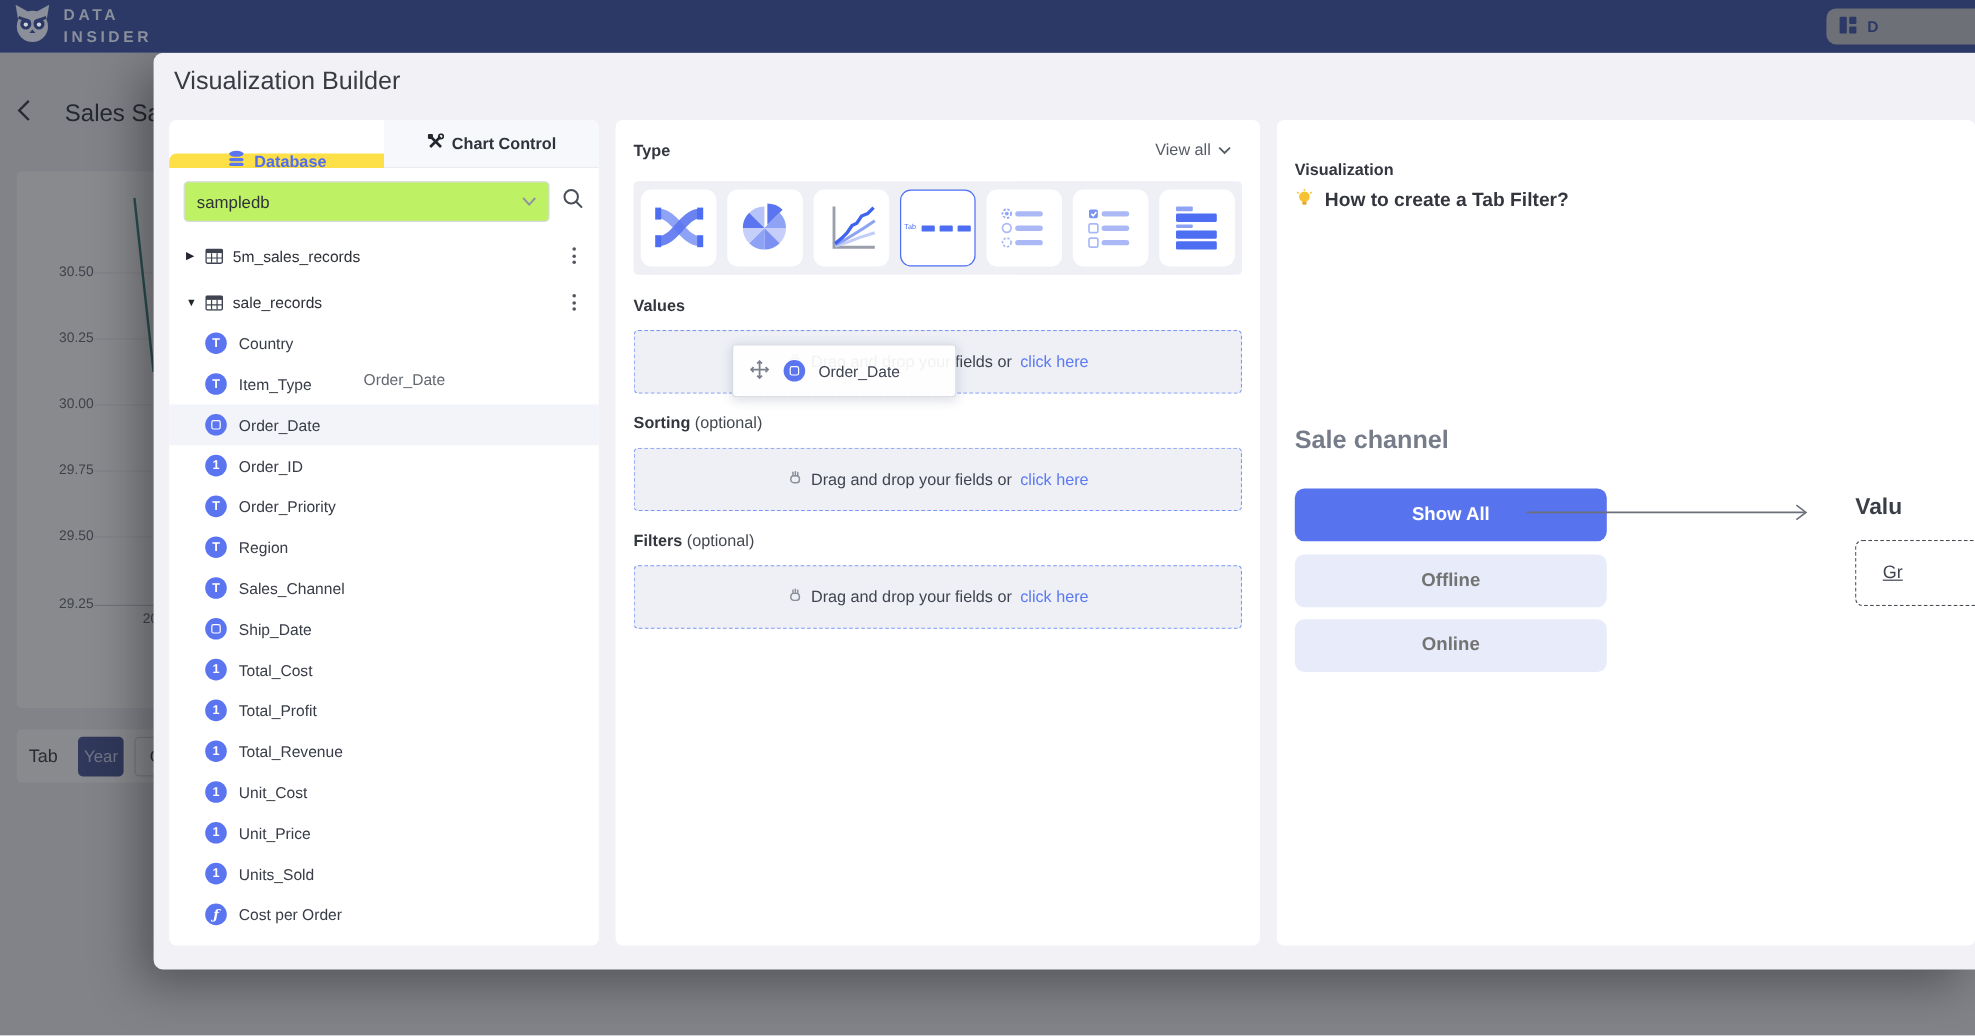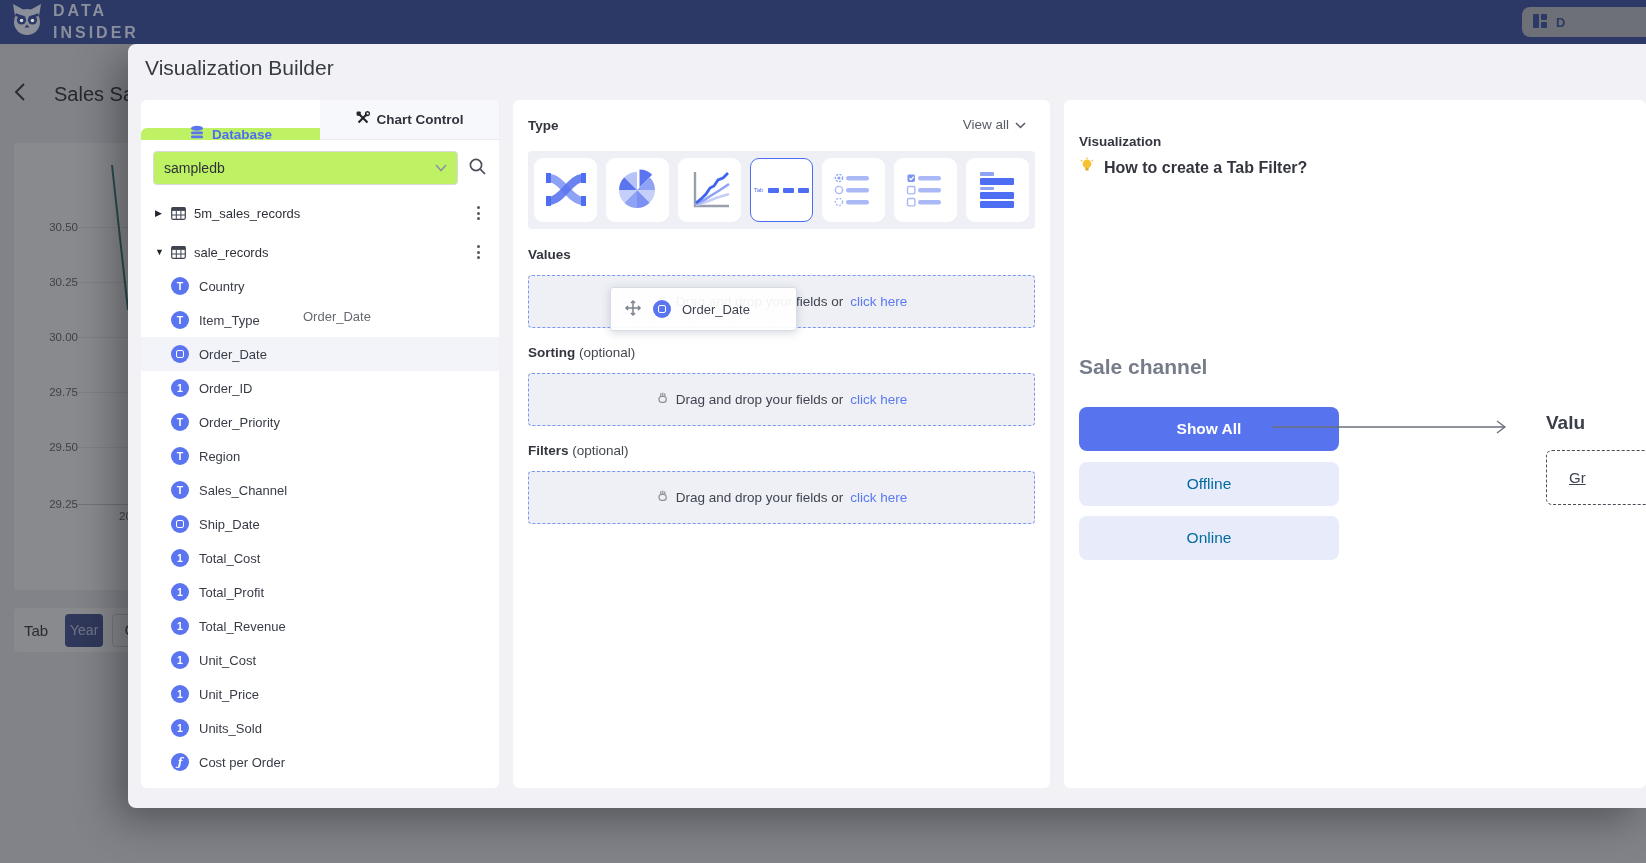--- a/index.html
+++ b/index.html
@@ -6,21 +6,21 @@
   html,body { margin:0; padding:0; }
   body {
     width:1646px; height:863px; overflow:hidden; position:relative;
     font-family:"Liberation Sans","DejaVu Sans",sans-serif;
     background:#eef0f4;
   }
 
   
   .topbar { position:absolute; top:0; left:0; right:0; height:44px; background:#2c3966; z-index:20; display:flex; align-items:center; }
   .brand { display:flex; align-items:center; gap:9px; margin-left:10px; }
-  .logo-text { color:#8a8f9c; font-weight:bold; font-size:16px; letter-spacing:3px; line-height:1.35; }
+  .logo-text { color:#8a8f9c; font-weight:bold; font-size:13px; letter-spacing:3px; line-height:1.35; }
   .dash-btn { position:absolute; left:1522px; top:7px; height:30px; width:140px; background:#6e7078; border-radius:8px; display:flex; align-items:center; gap:8px; padding:0 10px; color:#2c3966; font-weight:bold; font-size:13px; }
 
   
   .bg-layer { position:absolute; inset:0; z-index:1; }
   .bg-title { position:absolute; left:14px; top:82px; display:flex; align-items:center; gap:28px; font-size:20px; color:#23262d; }
   .bg-card { position:absolute; background:#fff; border-radius:4px; }
   .chart-card { left:14px; top:143px; width:360px; height:447px; }
   .ylab { position:absolute; width:42px; text-align:right; font-size:11.5px; color:#5a5e68; left:22px; }
   .gline { position:absolute; left:64px; right:12px; height:1px; background:#ececf1; }
   .gline.axis { background:#c9cbd4; }
@@ -35,21 +35,21 @@
   .modal { position:absolute; left:128px; top:44px; width:1518px; height:764px; background:#f1f1f6; z-index:10; border-top-left-radius:8px; border-bottom-left-radius:8px; box-shadow:-12px 12px 40px rgba(0,0,0,.35); }
   .modal-title { position:absolute; left:17px; top:12px; font-size:21px; color:#383b42; }
   .panel { position:absolute; top:56px; height:688px; background:#fff; border-radius:6px; }
   .panel-left { left:13px; width:358px; }
   .panel-mid { left:385px; width:537px; }
   .panel-right { left:936px; width:582px; }
 
   
   .lp-tabs { display:flex; height:40px; }
   .lp-tab { flex:1; display:flex; align-items:center; justify-content:center; gap:7px; font-size:13.5px; font-weight:bold; }
-  .lp-tab.active { color:#4f6df2; background:#bef264; border-top-left-radius:6px;margin-top:28px; }
+  .lp-tab.active { color:#4f6df2; background:#fde047; border-top-left-radius:6px;margin-top:28px; }
   .lp-tab.inactive { background:#f7f8fb; color:#2f333c; border-top-right-radius:6px; border-bottom:1px solid #ececf0; }
   .search-row { margin:11px 12px 0 12px; display:flex; align-items:center; gap:10px; }
   .db-select { flex:1; height:34px; border:1px solid #d8dade; border-radius:4px; background:#bef264; display:flex; align-items:center; padding:0 10px; font-size:14px; color:#2e3138; }
   .db-select .chev { margin-left:auto; display:flex; }
   .tree { margin-top:11px; }
   .trow { height:34px; display:flex; align-items:center; padding:0 13px 0 14px; font-size:13px; color:#2e3138; }
   .trow.first { margin-bottom:5px; }
   .expander { width:16px; font-size:9px; color:#23262d; }
   .tbl-icon { margin-right:8px; display:flex; }
   .kebab { margin-left:auto; display:flex; flex-direction:column; align-items:center; padding:4px 6px; }
@@ -75,21 +75,21 @@
   .dz-link { color:#5b79f0; }
   .drag-chip { position:absolute; left:97px; top:187px; width:187px; height:44px; background:rgba(255,255,255,.93); border:1px solid #d9dce4; border-radius:3px; box-shadow:0 2px 10px rgba(40,50,90,.18); display:flex; align-items:center; gap:11px; padding:0 13px; font-size:13px; color:#3f4450; z-index:6; }
 
   
   .rp-title { position:absolute; left:15px; top:18px; font-weight:bold; font-size:13.5px; color:#33363e;margin-top:16px; }
   .tip-row { position:absolute; left:15px; top:57px; display:flex; align-items:center; gap:9px; font-weight:bold; font-size:16px; color:#33363e; }
   .tip-body { position:absolute; left:38px; top:89px; font-size:13.5px; color:#4a4f59; }
   .widget-title { position:absolute; left:15px; top:255px; font-size:21px; font-weight:bold; color:#767c89; }
   .btn { position:absolute; left:15px; width:260px; height:44px; border-radius:8px; display:flex; align-items:center; justify-content:center; font-size:15.5px; }
   .btn-showall { top:307px; background:#5873ee; color:#fff; font-weight:bold; }
-  .btn-light { background:#e8ecfa; color:#0369a1; }
+  .btn-light { background:#e8ecfa; color:#737373;font-weight:bold; }
   .btn-offline { top:362px; }
   .btn-online { top:416px; }
   .flow-arrow { position:absolute; left:208px; top:319px; z-index:3; }
   .anno-head { position:absolute; left:482px; top:312px; font-size:19px; font-weight:bold; color:#3a3e47; }
   .anno-box { position:absolute; left:482px; top:350px; width:170px; height:55px; border:1.5px dashed #4a4e57; border-radius:6px; display:flex; align-items:center; padding-left:22px; }
   .anno-link { font-size:15px; color:#3f4450; text-decoration:underline; }
 </style>
 </head>
 <body>
 

